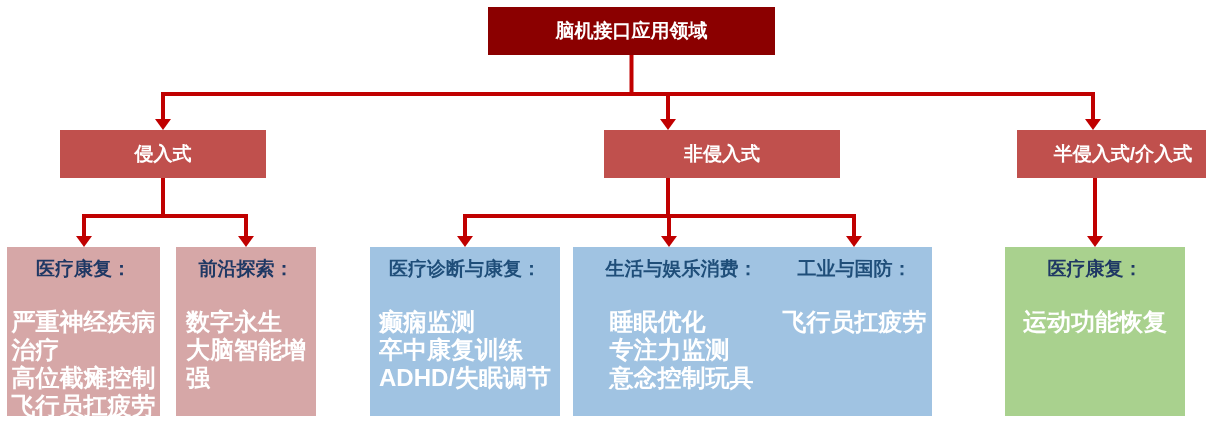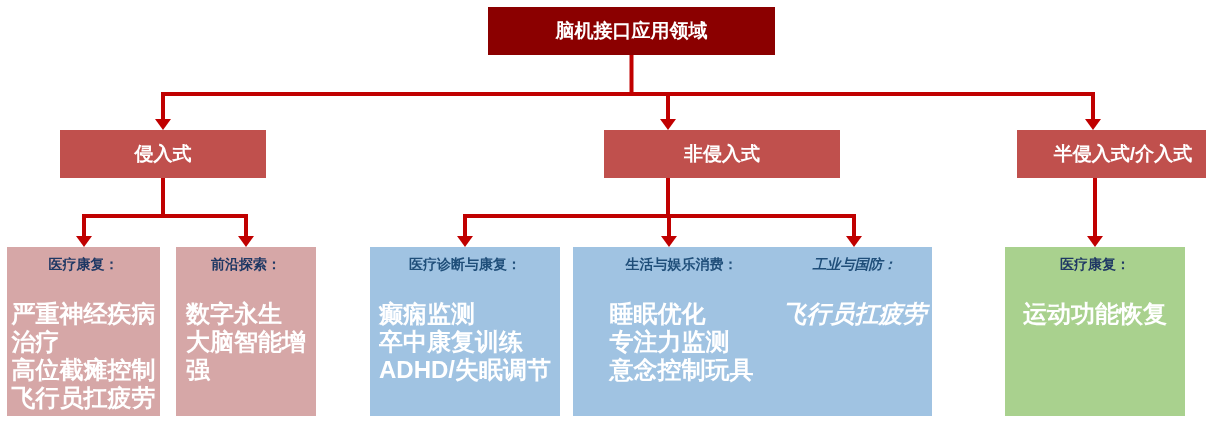--- a/index.html
+++ b/index.html
@@ -53,24 +53,24 @@
     justify-content: flex-start;
     padding-top: 9px;
   }
   .leaf-pink  { background: #D6A7A7; }
   .leaf-blue  { background: #A0C3E2; }
   .leaf-green { background: #A9D18E; }
   .leaf-1 { left: 7px;    width: 153px; }
   .leaf-2 { left: 176px;  width: 140px; }
   .leaf-3 { left: 370px;  width: 190px; }
   .leaf-4 { left: 573px;  width: 217px; }
-  .leaf-5 { left: 777px;  width: 155px; font-style: italic; }
+  .leaf-5 { left: 777px;  width: 155px; }
   .leaf-6 { left: 1005px; width: 180px; }
   .leaf-title {
-    font-size: 14px;
+    font-size: 19px;
     font-weight: bold;
     margin-bottom: 26px;
     white-space: nowrap;
   }
   .leaf-pink  .leaf-title { color: #1F3864; }
   .leaf-green .leaf-title { color: #1F3864; }
   .leaf-blue  .leaf-title { color: #1F4E79; }
   .leaf-lines {
     color: #ffffff;
     font-size: 24px;

